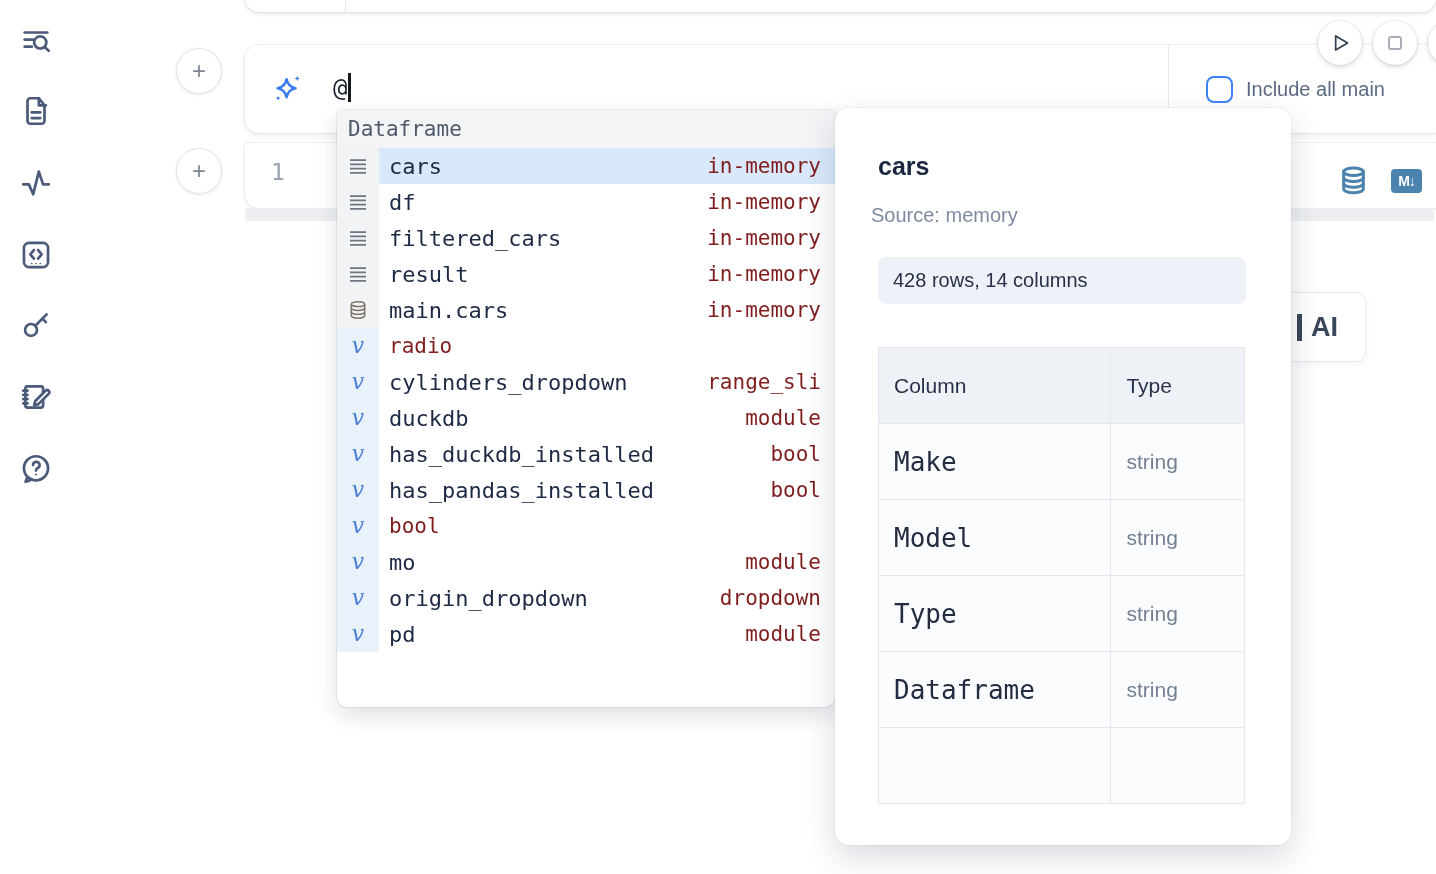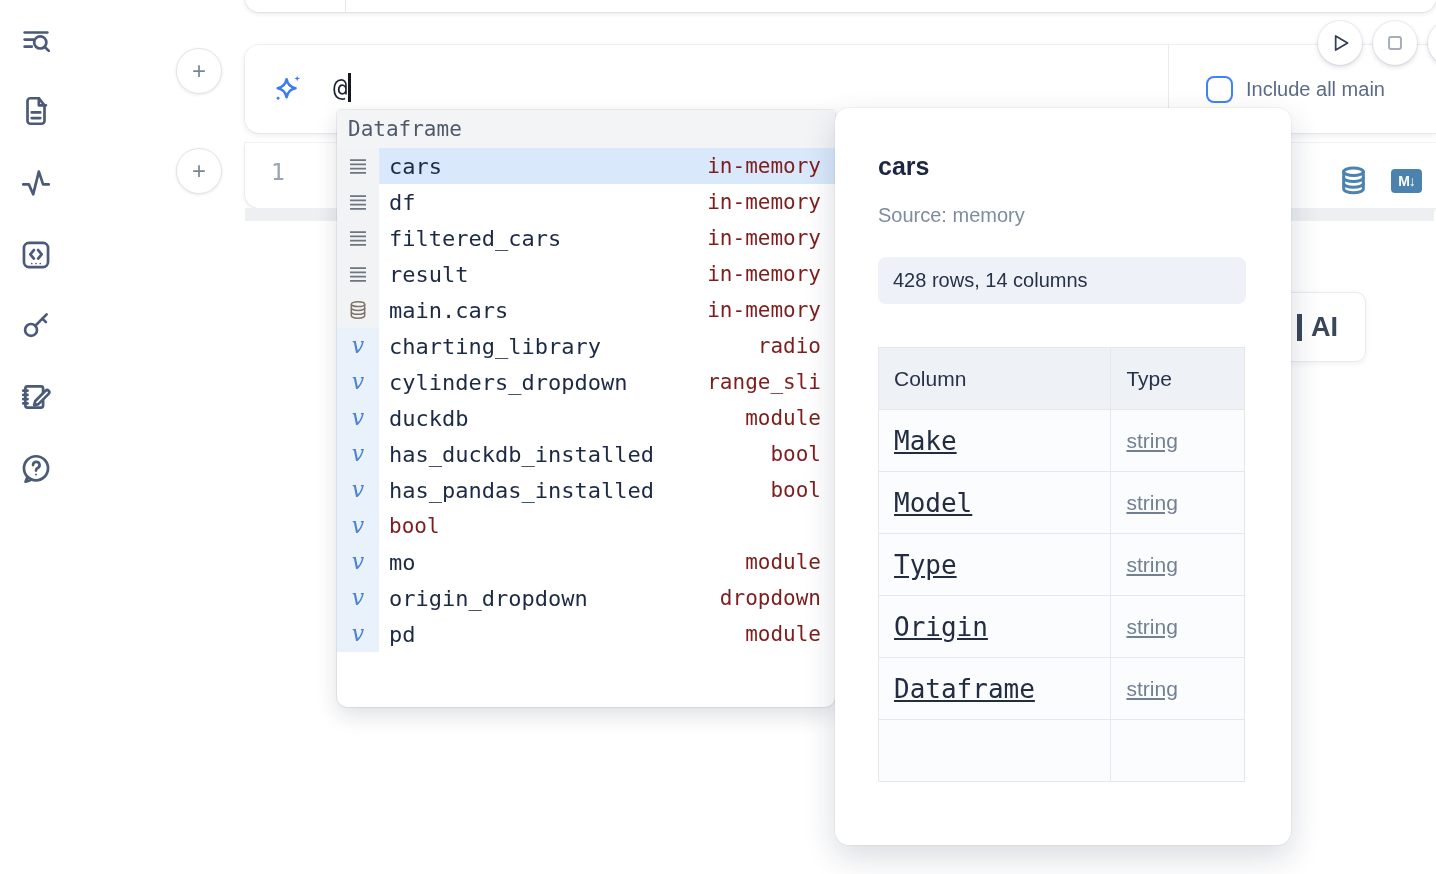--- a/index.html
+++ b/index.html
@@ -68,29 +68,29 @@
   .v-glyph{font-family:"DejaVu Serif",serif;font-style:italic;font-size:22px;color:#4a80d8;line-height:1;}
   .dd-content{flex:1;display:flex;align-items:center;justify-content:space-between;padding:0 14px 0 10px;}
   .dd-item.selected .dd-content{background:#d9e9fb;}
   .dd-name{color:#1d2a45;font-size:22px;white-space:nowrap;}
   .dd-type{color:#7f1d1d;font-size:21px;white-space:nowrap;overflow:hidden;}
 
   
   .preview{position:absolute;left:835px;top:108px;width:456px;height:737px;background:#fff;border-radius:14px;
     box-shadow:0 0 0 1px rgba(20,30,60,.04),0 12px 32px rgba(20,30,60,.16);z-index:6;}
   .pv-title{position:absolute;left:43px;top:44px;font-size:25px;font-weight:bold;color:#1b2740;}
-  .pv-source{position:absolute;left:43px;top:96px;font-size:20px;color:#7e8ba3;}
+  .pv-source{position:absolute;left:36px;top:96px;font-size:20px;color:#7e8ba3;}
   .pv-badge{position:absolute;left:43px;top:149px;width:368px;height:47px;background:#eef2f8;border-radius:8px;
     display:flex;align-items:center;padding-left:15px;box-sizing:border-box;font-size:20px;color:#27324a;}
   .pv-table-clip{position:absolute;left:43px;top:239px;width:369px;height:466px;overflow:hidden;}
   table.pv{border-collapse:collapse;width:367px;}
-  table.pv th,table.pv td{border:1px solid #e4e7ec;height:62px;padding:0 0 0 15px;text-align:left;
+  table.pv th,table.pv td{border:1px solid #e4e7ec;height:76px;padding:0 0 0 15px;text-align:left;
     box-sizing:border-box;vertical-align:middle;}
   table.pv th{background:#eef1f6;font-size:21px;font-weight:normal;color:#27324a;}
-  table.pv td{background:#fbfcfd;text-decoration:underline;}
+  table.pv td{background:#fbfcfd;}
   table.pv th.c1,table.pv td.c1{width:233px;}
   table.pv th.c2,table.pv td.c2{width:134px;}
   td.colname{font-family:"DejaVu Sans Mono",monospace;font-size:26px;color:#222d42;}
   td.coltype{font-size:21px;color:#72809‌3;color:#728093;}
 </style>
 </head>
 <body>
 
 <div class="sidebar">
   <div class="side-icon" style="top:24px">
@@ -275,21 +275,20 @@
       <span class="dd-type">in-memory</span>
     </span>
   </div>
 
 
   <div class="dd-item">
     <span class="dd-gutter var">
         <span class="v-glyph">v</span>
       </span>
     <span class="dd-content">
-      <span class="dd-name">charting_library</span>
       <span class="dd-type">radio</span>
     </span>
   </div>
   <div class="dd-item">
     <span class="dd-gutter var">
         <span class="v-glyph">v</span>
       </span>
     <span class="dd-content">
       <span class="dd-name">cylinders_dropdown</span>
       <span class="dd-type">range_sli</span>
@@ -376,24 +375,20 @@
       </tr>
       <tr>
         <td class="c1 colname">Model</td>
         <td class="c2 coltype">string</td>
       </tr>
       <tr>
         <td class="c1 colname">Type</td>
         <td class="c2 coltype">string</td>
       </tr>
       <tr>
-        <td class="c1 colname">Origin</td>
-        <td class="c2 coltype">string</td>
-      </tr>
-      <tr>
         <td class="c1 colname">Dataframe</td>
         <td class="c2 coltype">string</td>
       </tr>
       <tr>
         <td class="c1 colname"></td>
             <td class="c2 coltype"></td>
       </tr>
     </tbody>
       </table>
   </div>

